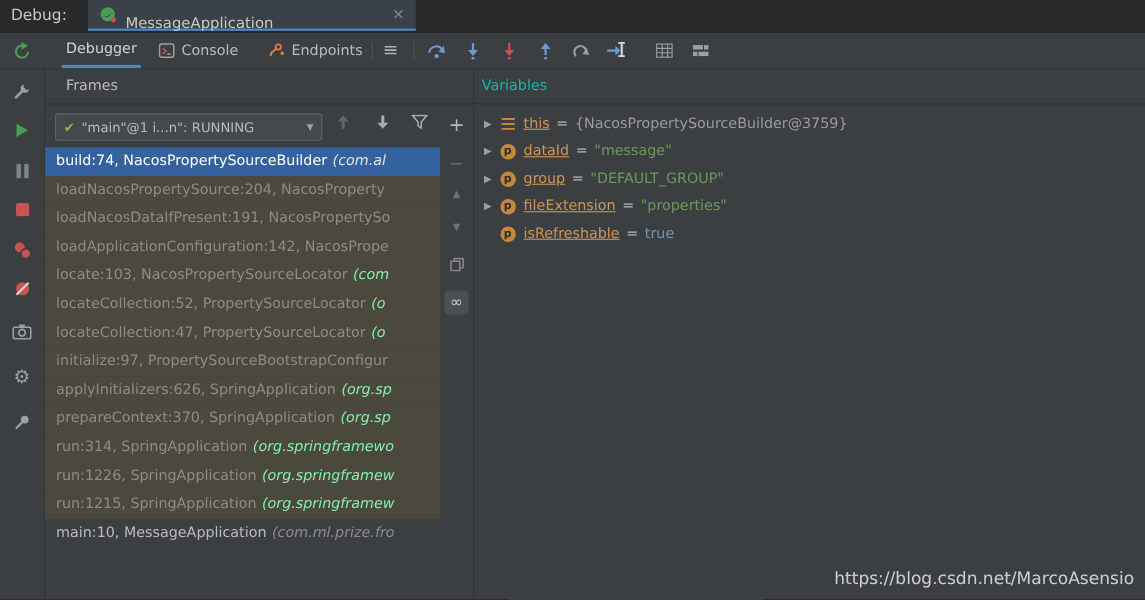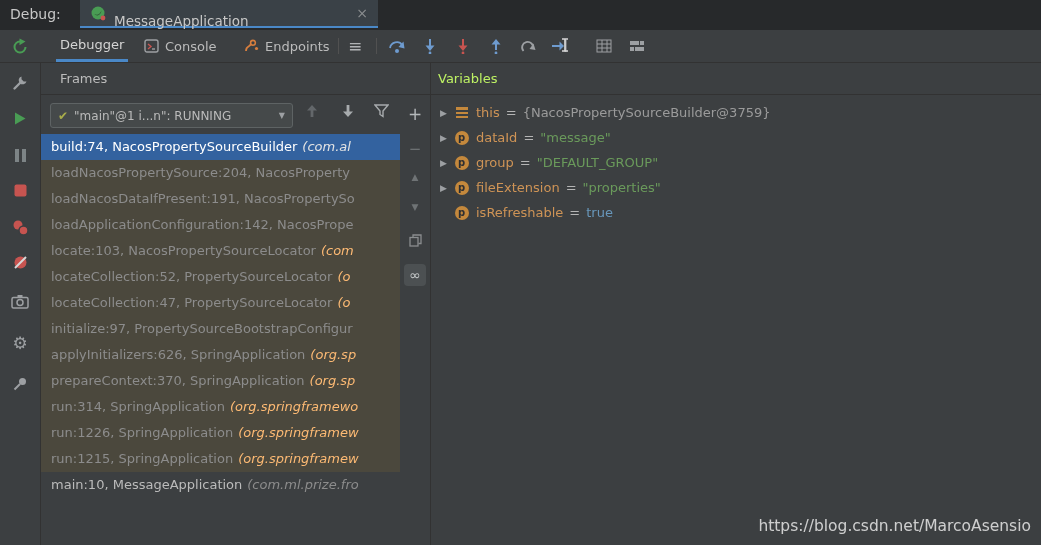--- a/index.html
+++ b/index.html
@@ -28,60 +28,60 @@
 
   
   .left-strip-border{position:absolute;left:40px;top:62px;width:1px;height:483px;background:#323232;}
   .ls-icon{position:absolute;left:0;width:40px;display:flex;justify-content:center;}
   .gear-glyph{font-size:17px;color:#9da0a3;line-height:1;}
 
   
   .frames-header{position:absolute;left:41px;top:62px;width:389px;height:33px;line-height:33px;
                  padding-left:19px;box-sizing:border-box;border-bottom:1px solid #323232;color:#bcbcbc;}
   .vars-header{position:absolute;left:431px;top:62px;width:610px;height:33px;line-height:33px;
-               padding-left:7px;box-sizing:border-box;border-bottom:1px solid #323232;color:#bef264;}
+               padding-left:7px;box-sizing:border-box;border-bottom:1px solid #323232;color:#14b8a6;}
   .v-divider{position:absolute;left:430px;top:62px;width:1px;height:483px;background:#323232;}
 
   
   .thread-dropdown{position:absolute;left:50px;top:103px;width:243px;height:25px;background:#45494a;
                    border:1px solid #5e6364;border-radius:3px;box-sizing:border-box;
                    display:flex;align-items:center;gap:6px;padding:0 7px;}
   .check-glyph{color:#a9ad4b;font-size:12px;}
   .thread-text{font-size:12px;color:#bbbbbb;white-space:nowrap;overflow:hidden;text-overflow:ellipsis;flex:1;}
   .dd-arrow{font-size:8px;color:#9da0a3;}
   .ft-icon{position:absolute;top:104px;}
 
   
   .frames-list{position:absolute;left:41px;top:134px;width:359px;}
   .frame-row{height:26px;line-height:26px;padding-left:10px;white-space:nowrap;overflow:hidden;cursor:default;}
   .frame-row.selected{background:#33629f;color:#ffffff;}
   .frame-row.library{background:#4b483d;color:#8c8c8c;}
   .frame-row.normal{color:#bbbbbb;}
   .f-pkg{font-style:italic;margin-left:5px;}
   .frame-row.selected .f-pkg{color:#e4e4e4;}
-  .frame-row.library .f-pkg{color:#fdba74;}
+  .frame-row.library .f-pkg{color:#86efac;}
   .frame-row.normal .f-pkg{color:#8c8c8c;}
 
   
   .watch-strip{position:absolute;left:400px;top:96px;width:30px;height:449px;}
   .ws-item{position:absolute;left:0;width:30px;display:flex;justify-content:center;align-items:center;}
   .ws-plus{font-size:17px;color:#b4b8ba;}
   .ws-dim{font-size:15px;color:#6f7375;}
   .ws-tri{font-size:9px;color:#6f7375;}
 
   
   .vars-list{position:absolute;left:431px;top:100px;width:606px;}
   .var-row{display:flex;align-items:center;height:25px;padding-left:9px;cursor:default;}
   .var-chevron{width:14px;font-size:9px;color:#9da0a3;flex:0 0 14px;}
   .var-icon{flex:0 0 15px;margin-right:7px;display:flex;align-items:center;justify-content:center;}
   .p-badge{width:14px;height:14px;border-radius:50%;background:#c4883c;color:#2e2f31;font-size:10px;
            font-weight:bold;text-align:center;line-height:14px;}
   .this-badge{width:12px;height:11px;
       background:repeating-linear-gradient(to bottom,#c4883c 0 2.5px,transparent 2.5px 4.5px);}
-  .var-name{color:#cf9456;}
+  .var-name{color:#cf9456;text-decoration:underline;}
   .var-eq{color:#b5b5b5;margin:0 6px;}
   .val-object{color:#9b9b9b;}
   .val-string{color:#6a9a5b;}
   .val-boolean{color:#6897bb;}
 
   .watermark{position:absolute;right:10px;bottom:10px;font-size:15.5px;color:rgba(232,232,232,0.85);margin-left:12px;}
   .text-cursor{position:absolute;left:560px;top:37px;}
 </style>
 </head>
 <body>

